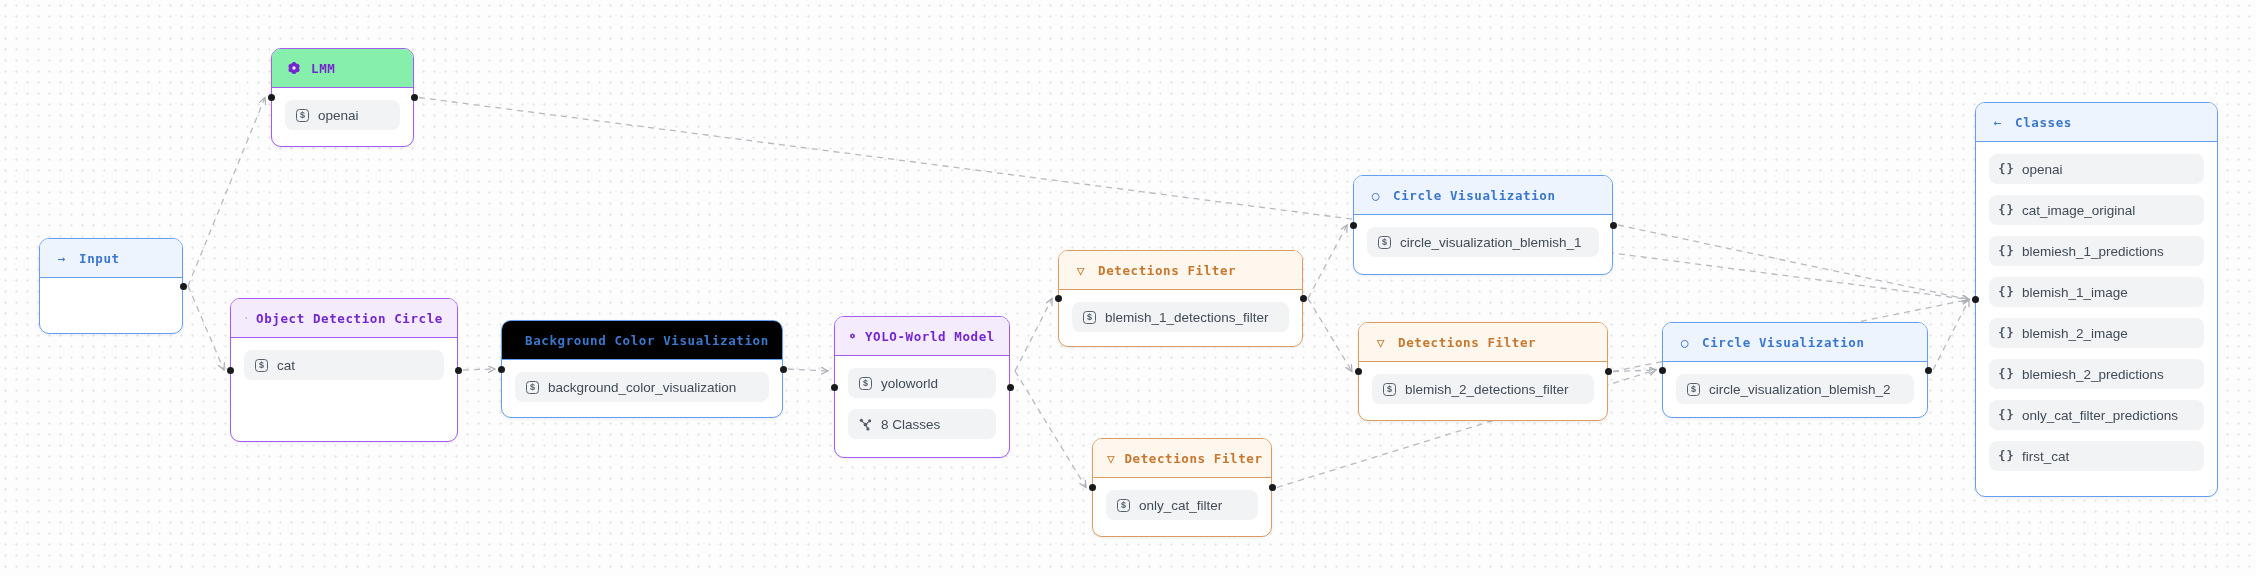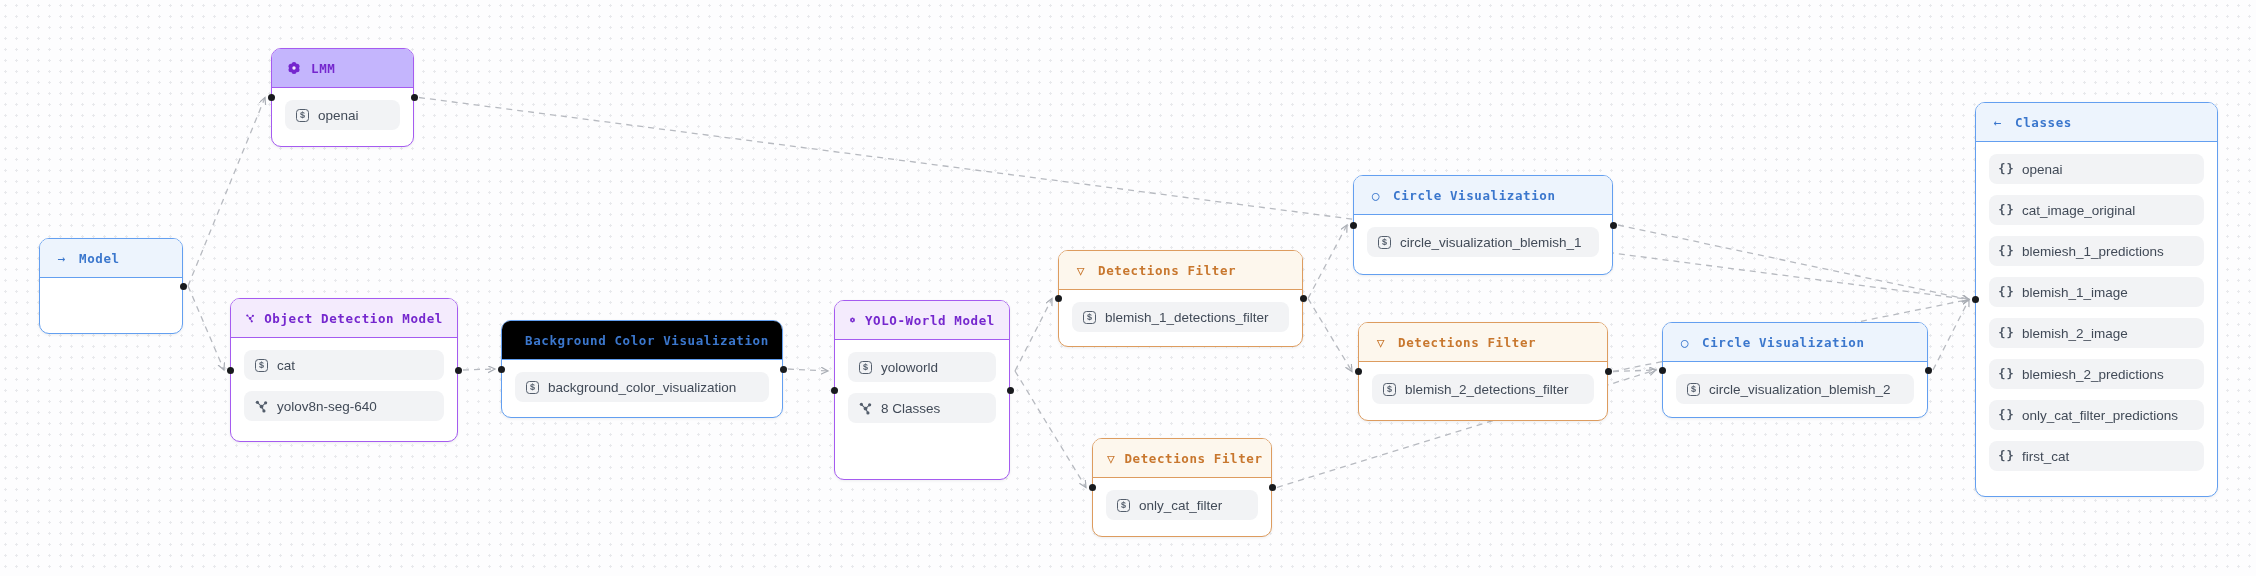--- a/index.html
+++ b/index.html
@@ -81,26 +81,26 @@
       <line x1="1308" y1="298.5" x2="1352" y2="371.5" stroke="#b7bac0" stroke-dasharray="6 5" marker-end="url(#arr)"></line>
       <line x1="1613" y1="371.5" x2="1656" y2="370" stroke="#b7bac0" stroke-dasharray="6 5" marker-end="url(#arr)"></line>
       <line x1="1613" y1="371.5" x2="1969" y2="299.5" stroke="#b7bac0" stroke-dasharray="6 5" marker-end="url(#arr)"></line>
       <line x1="1277" y1="487.5" x2="1656" y2="370" stroke="#b7bac0" stroke-dasharray="6 5" marker-end="url(#arr)"></line>
       <line x1="1618" y1="225" x2="1969" y2="299.5" stroke="#b7bac0" stroke-dasharray="6 5" marker-end="url(#arr)"></line>
       <line x1="1933" y1="370" x2="1969" y2="299.5" stroke="#b7bac0" stroke-dasharray="6 5" marker-end="url(#arr)"></line>
     </svg>
     <div class="node" style="left: 39px; top: 238px; width: 144px; height: 96px; border-color: rgb(99, 159, 240);">
       <div class="node-header" style="background: rgb(237, 244, 253); color: rgb(59, 119, 205); border-bottom-color: rgb(99, 159, 240);">
         <span class="hicon">→</span>
-        <span>Model</span>
+        <span>Input</span>
       </div>
       <div class="port right" style="background: rgb(24, 26, 29);"></div>
     </div>
     <div class="node" style="left: 271px; top: 48px; width: 143px; height: 99px; border-color: rgb(165, 91, 240);">
-      <div class="node-header" style="background: #c4b5fd; color: rgb(117, 39, 206); border-bottom-color: rgb(165, 91, 240);">
+      <div class="node-header" style="background: #86efac; color: rgb(117, 39, 206); border-bottom-color: rgb(165, 91, 240);">
         <svg width="16" height="16" viewBox="0 0 16 16">
           <circle cx="8" cy="4.6" r="2.5" fill="currentColor"></circle>
           <circle cx="11" cy="6.3" r="2.5" fill="currentColor"></circle>
           <circle cx="11" cy="9.7" r="2.5" fill="currentColor"></circle>
           <circle cx="8" cy="11.4" r="2.5" fill="currentColor"></circle>
           <circle cx="5" cy="9.7" r="2.5" fill="currentColor"></circle>
           <circle cx="5" cy="6.3" r="2.5" fill="currentColor"></circle>
           <circle cx="8" cy="8" r="1.7" fill="#f4ebfd"></circle>
         </svg>
         <span>LMM</span>
@@ -120,42 +120,28 @@
       <div class="node-header" style="background: rgb(244, 235, 253); color: rgb(117, 39, 206); border-bottom-color: rgb(165, 91, 240);">
         <svg width="16" height="16" viewBox="0 0 16 16">
           <line x1="8" y1="8.6" x2="3.6" y2="4.1" stroke="currentColor" stroke-width="1.2"></line>
           <line x1="8" y1="8.6" x2="12.4" y2="4.6" stroke="currentColor" stroke-width="1.2"></line>
           <line x1="8" y1="8.6" x2="10.6" y2="13.2" stroke="currentColor" stroke-width="1.2"></line>
           <circle cx="8" cy="8.6" r="2" fill="currentColor"></circle>
           <circle cx="3.6" cy="4.1" r="1.7" fill="currentColor"></circle>
           <circle cx="12.4" cy="4.6" r="1.7" fill="currentColor"></circle>
           <circle cx="10.6" cy="13.2" r="1.7" fill="currentColor"></circle>
         </svg>
-        <span>Object Detection Model</span>
+        <span>Object Detection Circle</span>
       </div>
       <div class="node-body">
         <div class="item">
           <span class="iicon">
             <span class="param-box">$</span>
           </span>
           <span>cat</span>
-        </div>
-        <div class="item">
-          <span class="iicon">
-            <svg width="16" height="16" viewBox="0 0 16 16">
-              <line x1="8" y1="8.6" x2="3.6" y2="4.1" stroke="currentColor" stroke-width="1.2"></line>
-              <line x1="8" y1="8.6" x2="12.4" y2="4.6" stroke="currentColor" stroke-width="1.2"></line>
-              <line x1="8" y1="8.6" x2="10.6" y2="13.2" stroke="currentColor" stroke-width="1.2"></line>
-              <circle cx="8" cy="8.6" r="2" fill="currentColor"></circle>
-              <circle cx="3.6" cy="4.1" r="1.7" fill="currentColor"></circle>
-              <circle cx="12.4" cy="4.6" r="1.7" fill="currentColor"></circle>
-              <circle cx="10.6" cy="13.2" r="1.7" fill="currentColor"></circle>
-            </svg>
-          </span>
-          <span>yolov8n-seg-640</span>
         </div>
       </div>
       <div class="port left" style="background: rgb(24, 26, 29);"></div>
       <div class="port right" style="background: rgb(24, 26, 29);"></div>
     </div>
     <div class="node" style="left: 501px; top: 320px; width: 282px; height: 98px; border-color: rgb(99, 159, 240);">
       <div class="node-header" style="background: #000000; color: rgb(59, 119, 205); border-bottom-color: rgb(99, 159, 240);">
         <svg width="16" height="16" viewBox="0 0 16 16">
           <path d="M8.3 2.6 L13.6 7.9 L8 13.4 L2.6 8 Z" stroke="currentColor" stroke-width="1.4" fill="none" stroke-linejoin="round"></path>
           <path d="M14.2 10.2 q1.6 2.2 0 3.4 q-1.6 -1.2 0 -3.4" fill="currentColor"></path>
@@ -166,21 +152,21 @@
         <div class="item">
           <span class="iicon">
             <span class="param-box">$</span>
           </span>
           <span>background_color_visualization</span>
         </div>
       </div>
       <div class="port left" style="background: rgb(24, 26, 29);"></div>
       <div class="port right" style="background: rgb(24, 26, 29);"></div>
     </div>
-    <div class="node" style="left: 834px; top: 300px; width: 176px; height: 180px; border-color: rgb(165, 91, 240);">
+    <div class="node" style="left: 834px; top: 316px; width: 176px; height: 142px; border-color: rgb(165, 91, 240);">
       <div class="node-header" style="background: rgb(244, 235, 253); color: rgb(117, 39, 206); border-bottom-color: rgb(165, 91, 240);">
         <svg width="16" height="16" viewBox="0 0 16 16">
           <circle cx="8" cy="4.6" r="2.5" fill="currentColor"></circle>
           <circle cx="11" cy="6.3" r="2.5" fill="currentColor"></circle>
           <circle cx="11" cy="9.7" r="2.5" fill="currentColor"></circle>
           <circle cx="8" cy="11.4" r="2.5" fill="currentColor"></circle>
           <circle cx="5" cy="9.7" r="2.5" fill="currentColor"></circle>
           <circle cx="5" cy="6.3" r="2.5" fill="currentColor"></circle>
           <circle cx="8" cy="8" r="1.7" fill="#f4ebfd"></circle>
         </svg>

